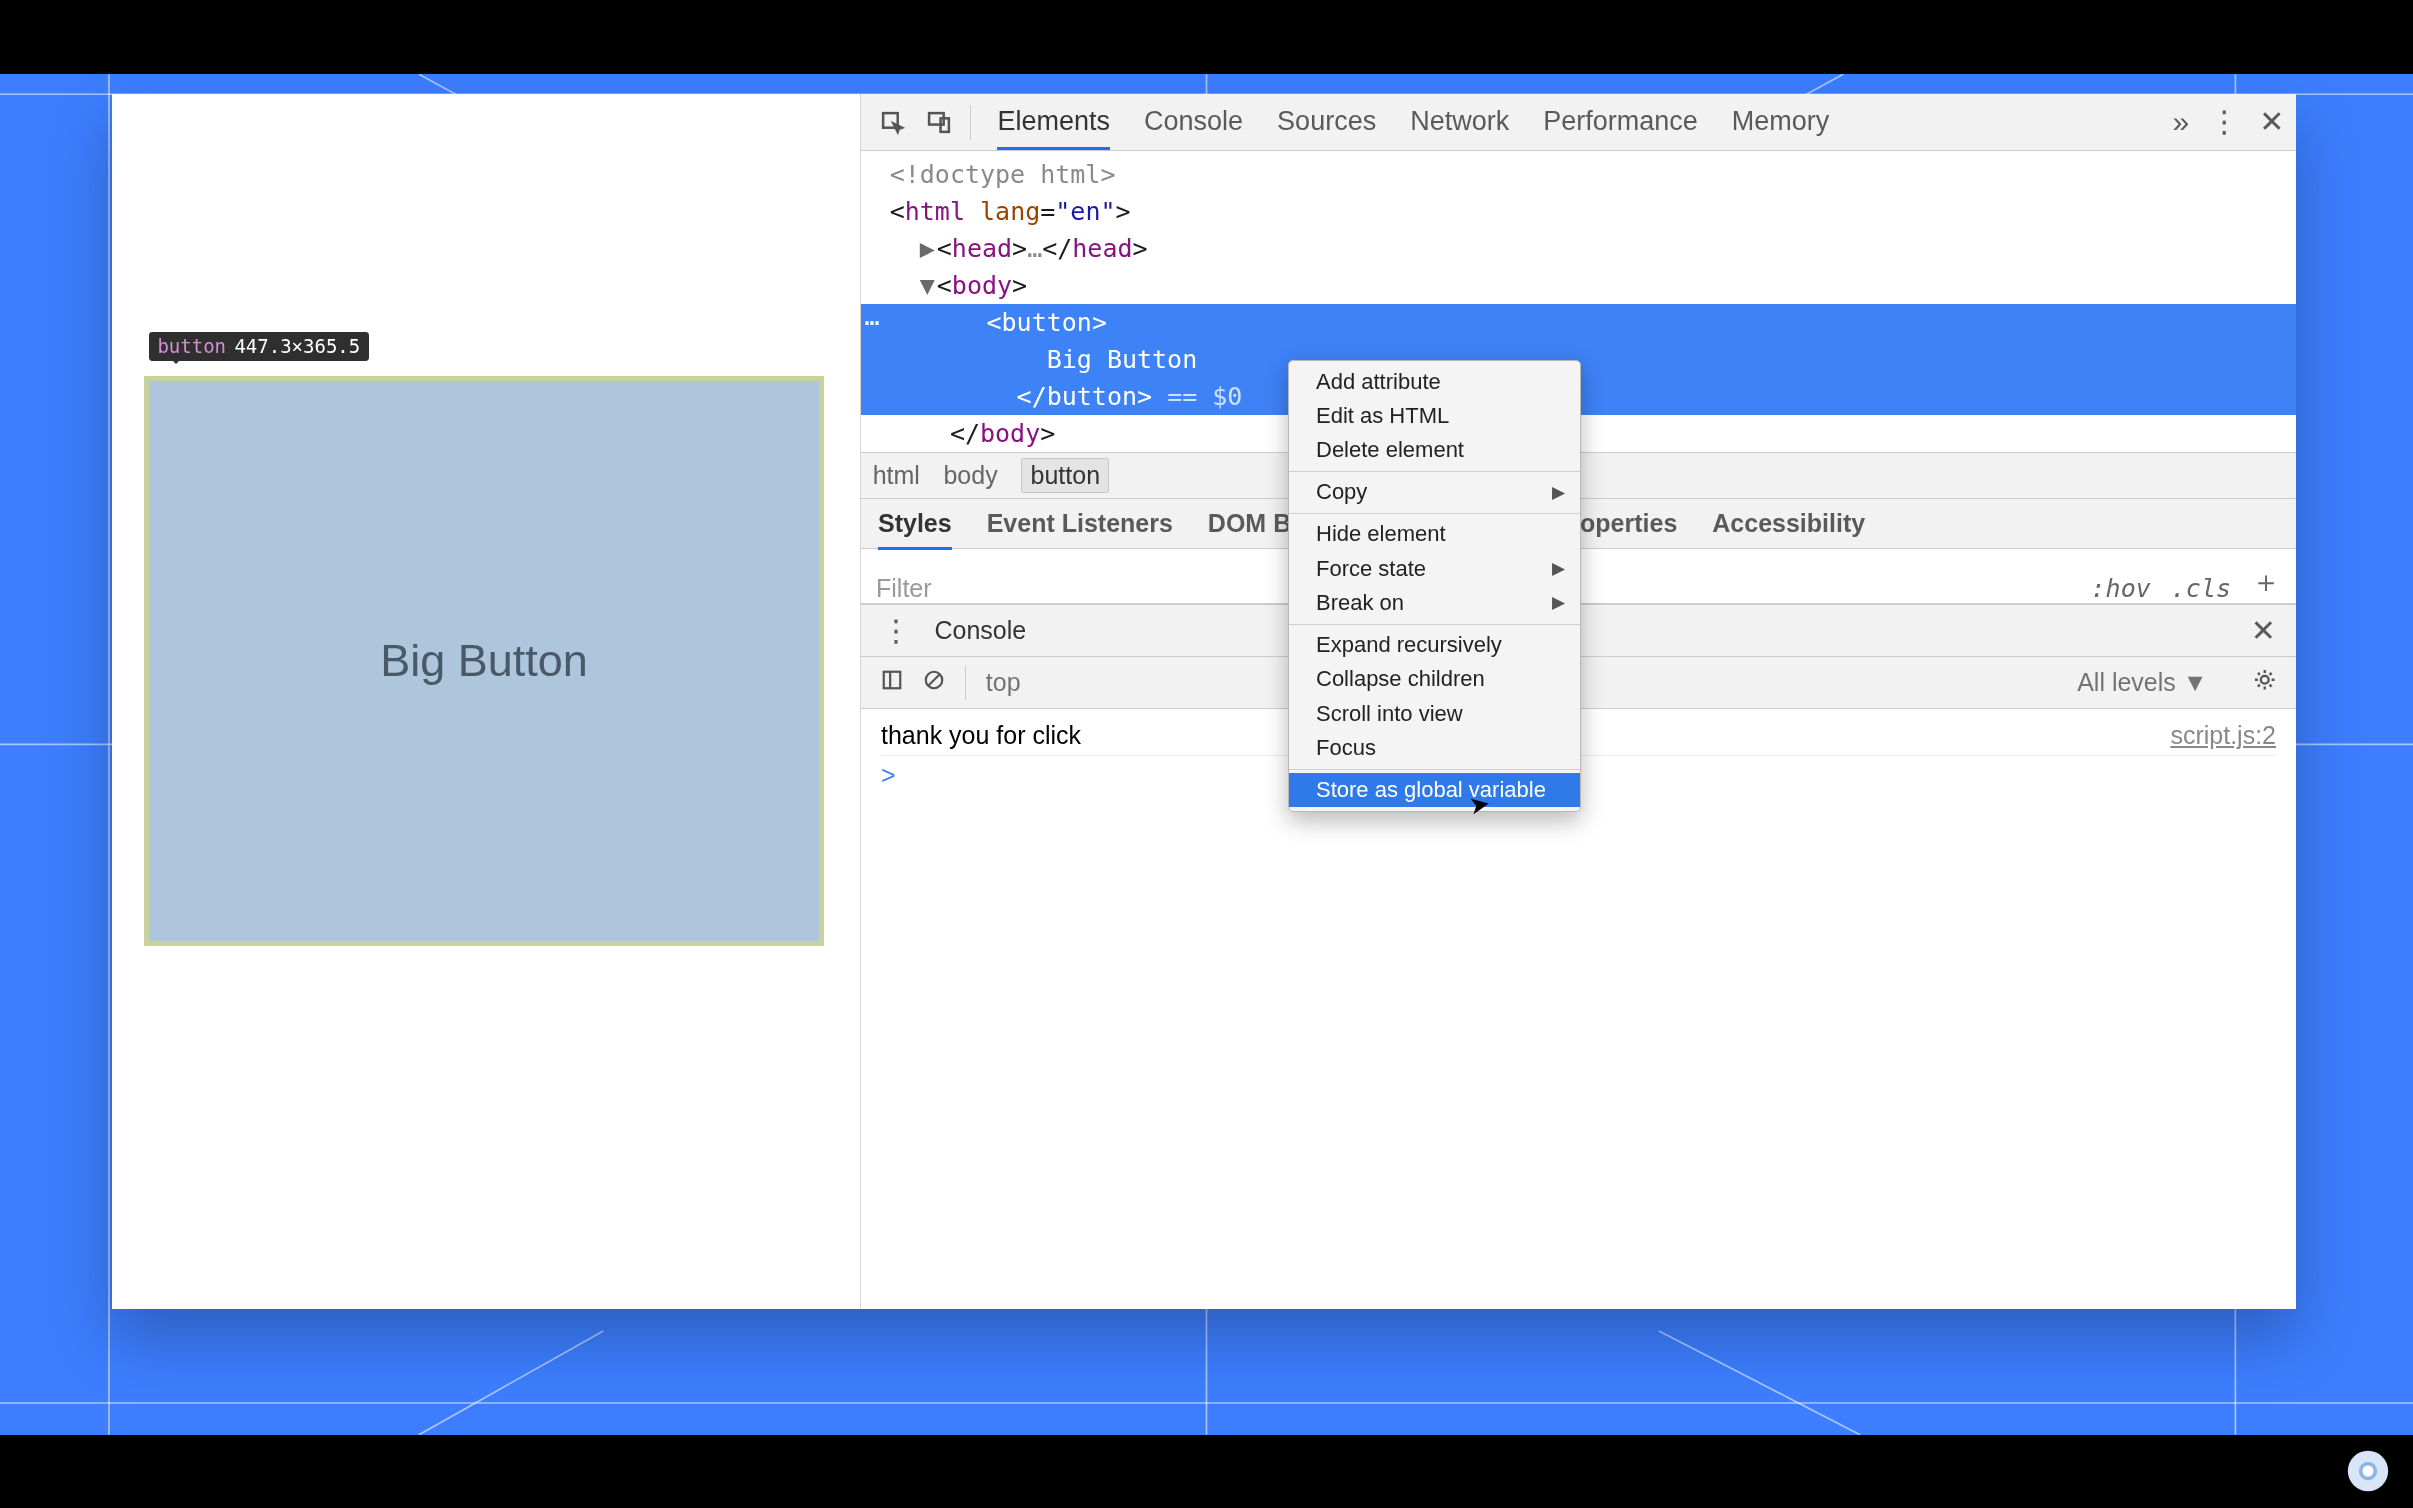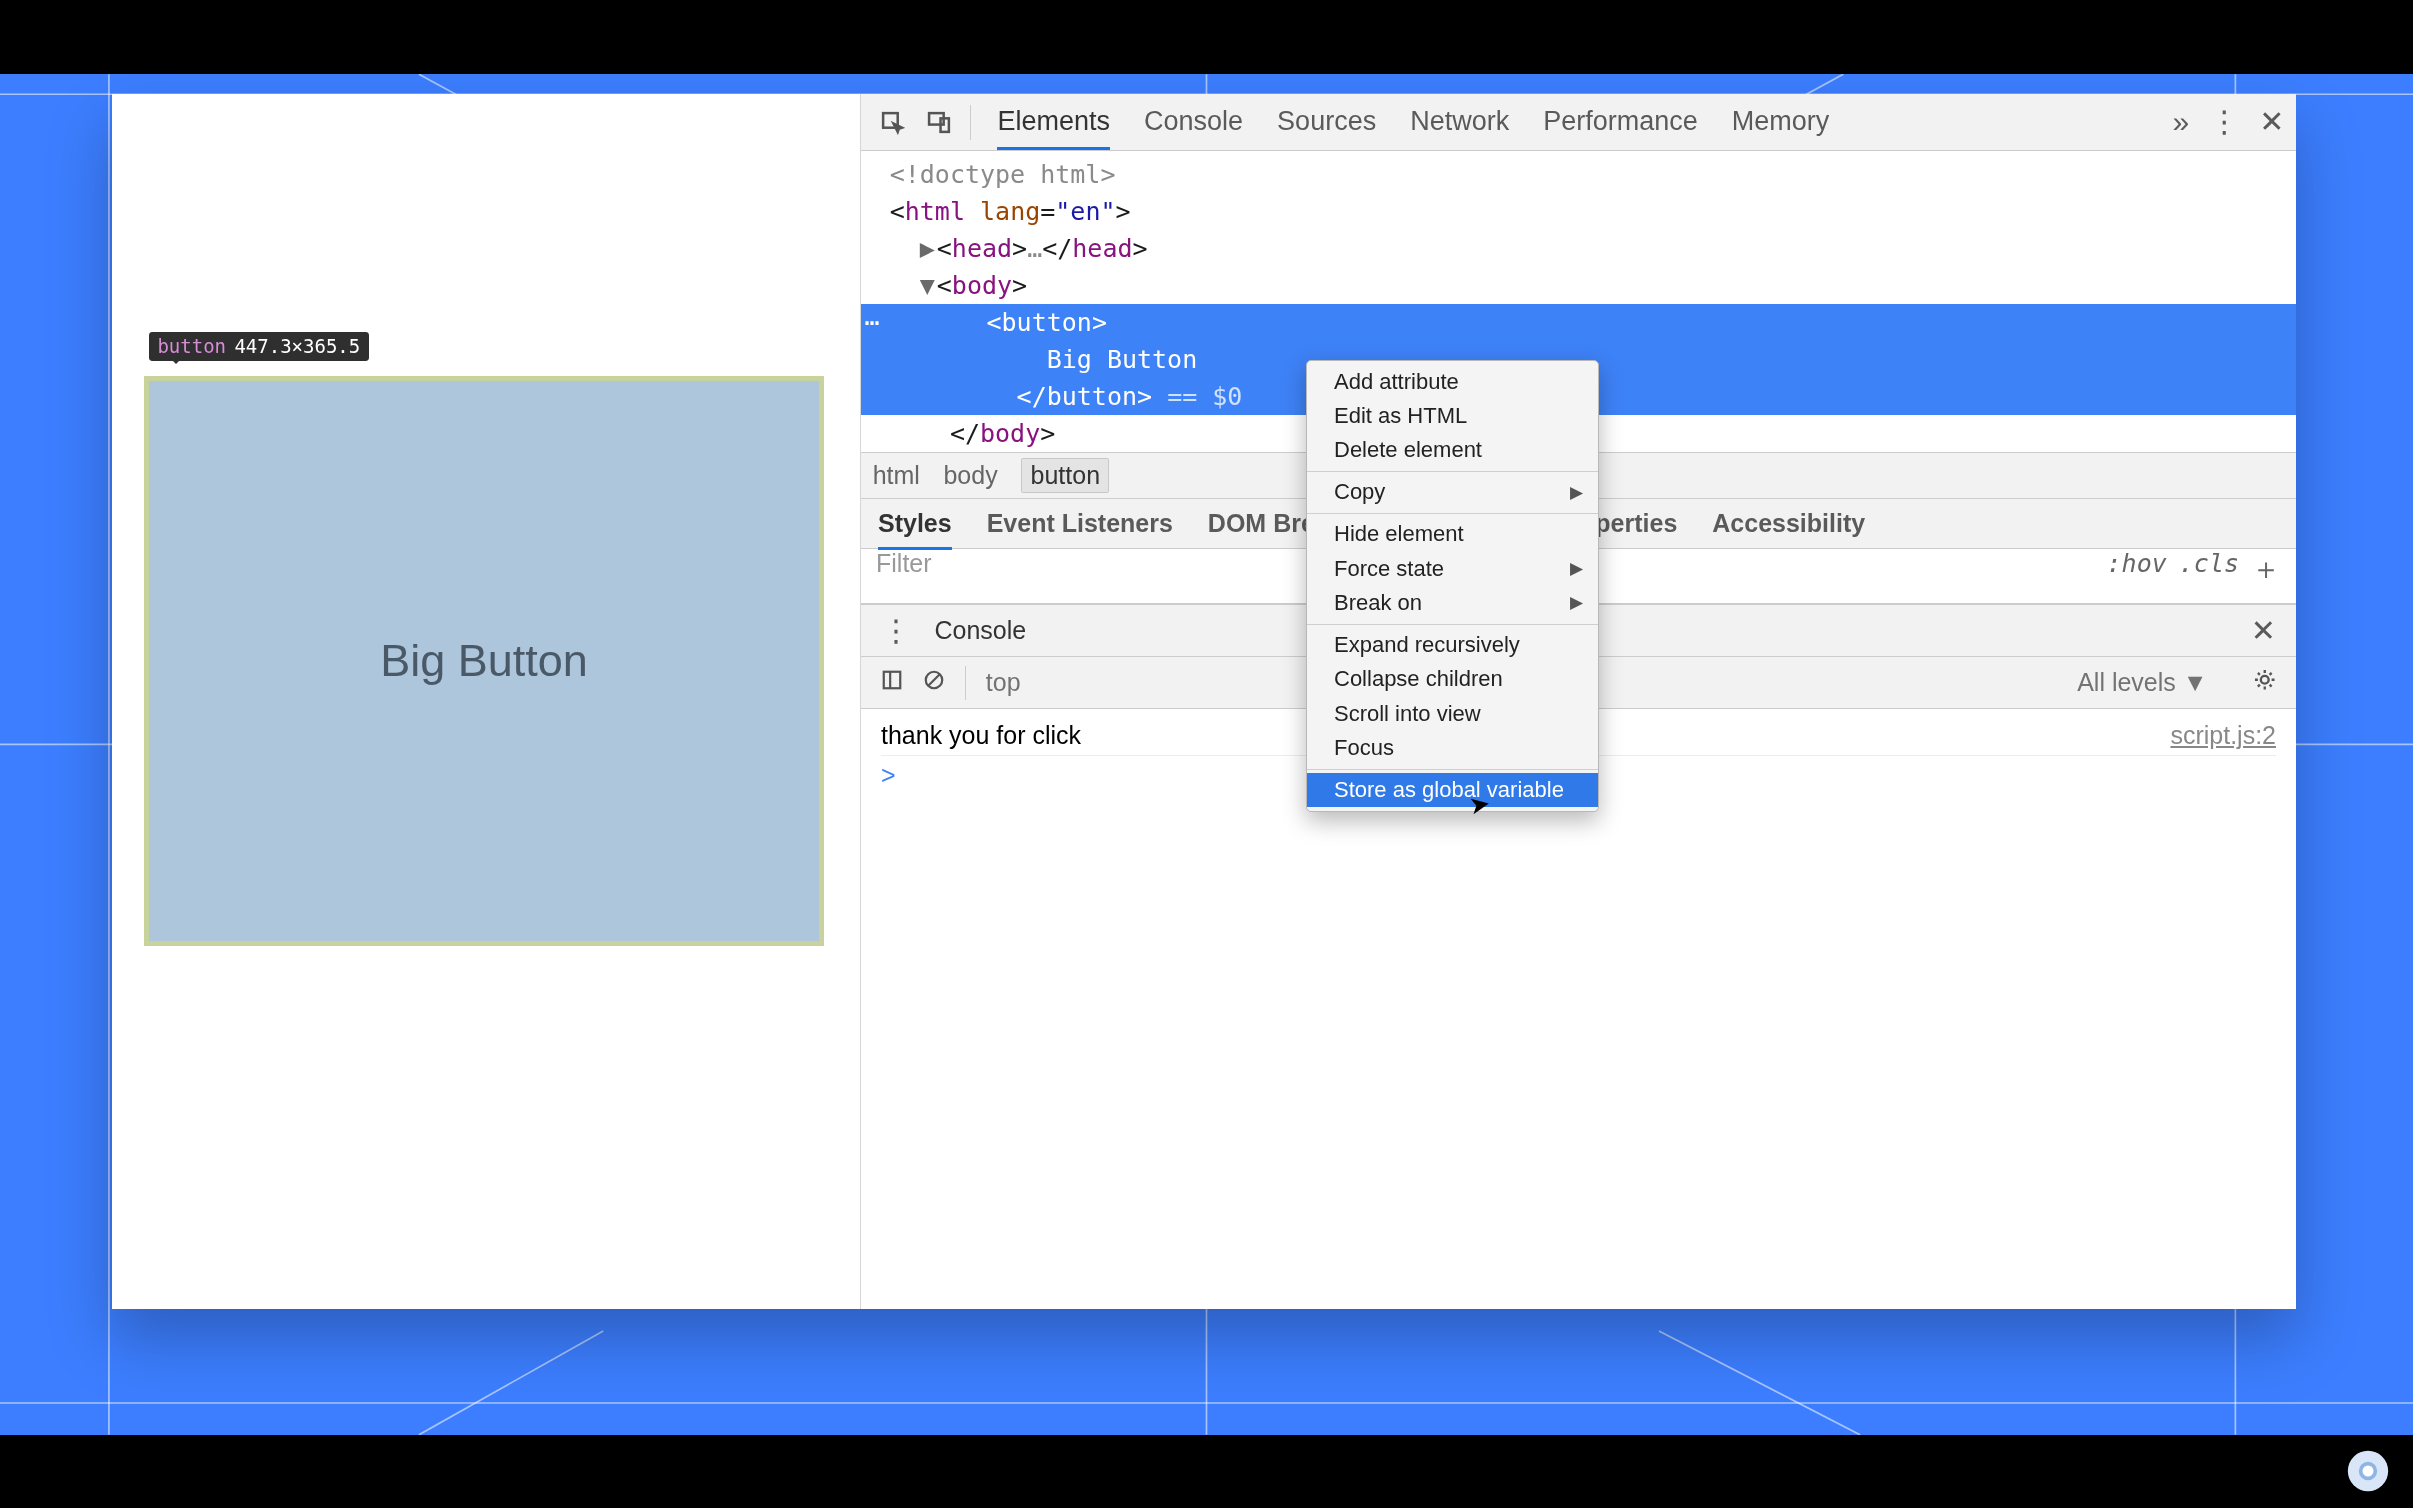--- a/index.html
+++ b/index.html
@@ -187,25 +187,25 @@
   }
   .subtabs .subtab.active { color: #333; border-bottom: 3.4px solid #1a73e8; padding-bottom: 8.4px; padding-top: 11.7px; }
   .subtabs .subtab { padding-bottom: 11.7px; padding-top: 11.7px; font-weight: bold; }
   .subtabs .sp { flex: 1; }
 
   
   .filter-row {
     height: 55px;
     border-bottom: 0.8px solid #ccc;
     display: flex;
-    align-items: flex-start;
+    align-items: flex-end;
     padding: 0 15px;
     font-size: 25px;
     color: #999;
-    gap: 12px;
+    gap: 20px;
   }
   .filter-row .filt { flex: 1; }
   .filter-row .btn-txt { color: #666; font-family: Menlo, monospace; font-style: italic; }
   .filter-row .plus { font-size: 30px; color: #666; }
 
   
   .console-drawer {
     border-top: 0.8px solid #ccc;
     flex: 1;
     display: flex;
@@ -251,21 +251,21 @@
     justify-content: space-between;
     border-bottom: 0.8px solid #ececec;
     padding: 5px 0;
   }
   .console-line .src { color: #888; text-decoration: underline; }
   .console-prompt { color: #3e82f7; padding: 5px 0; }
 
   
   .ctx-menu {
     position: absolute;
-    top: 266px; left: 445px;
+    top: 266px; left: 427px;
     width: 293px;
     background: #f4f4f4;
     border: 0.8px solid #b8b8b8;
     border-radius: 5px;
     box-shadow: 0 8.4px 23.5px rgba(0,0,0,0.28);
     font-size: 22px;
     color: #222;
     padding: 3.4px 0;
     z-index: 500;
   }

